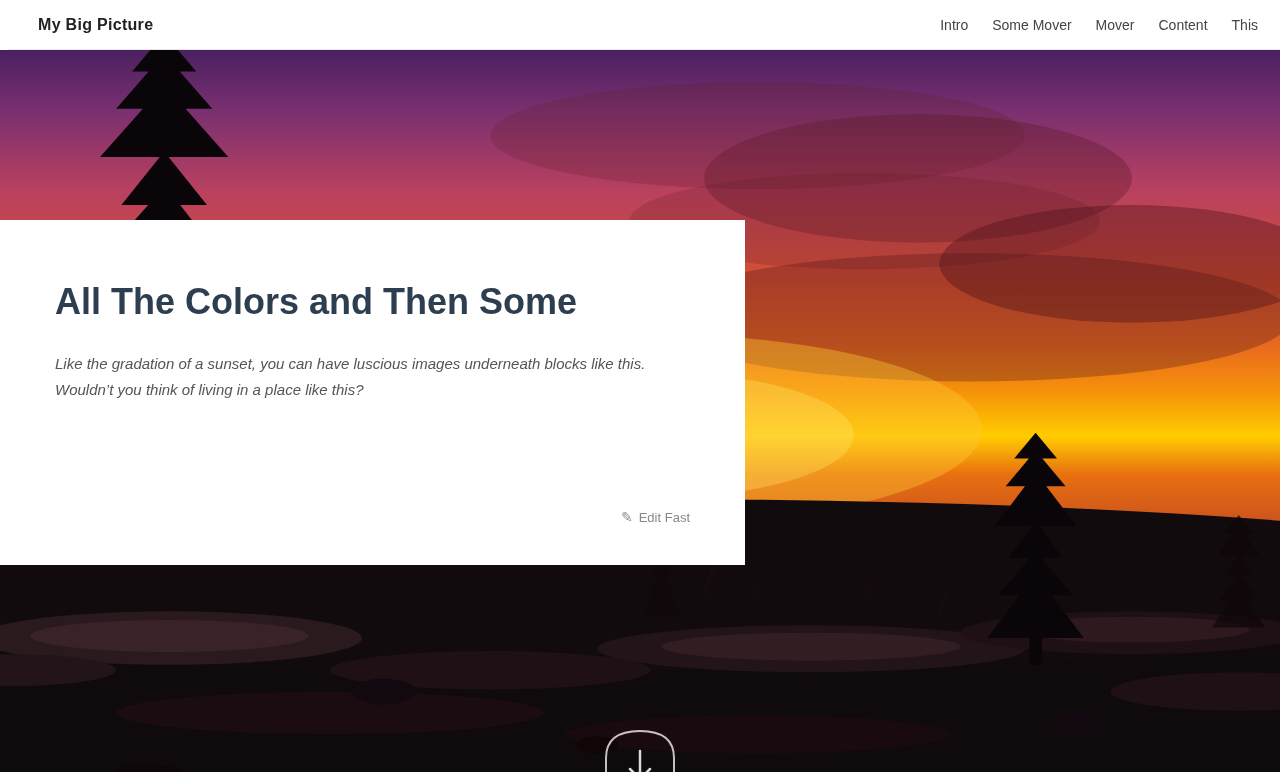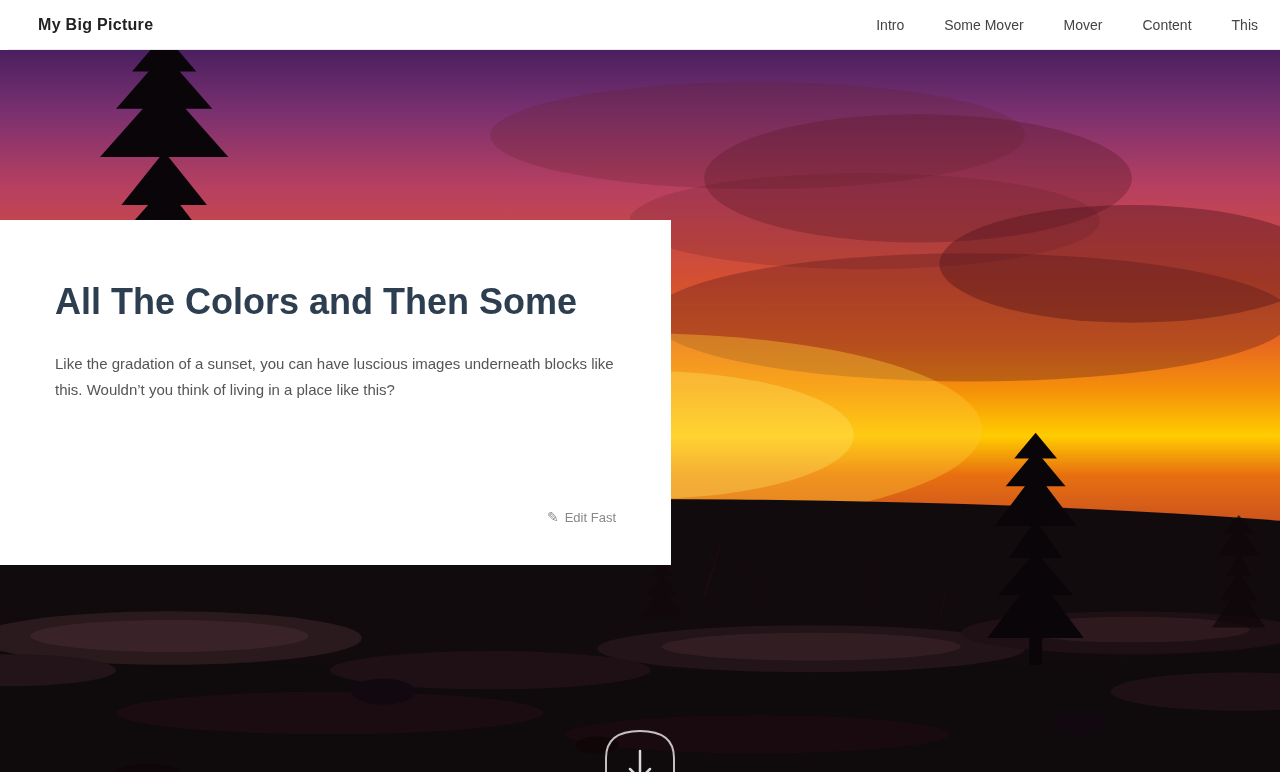--- a/index.html
+++ b/index.html
@@ -35,21 +35,21 @@
     .site-title {
       font-family: 'Arial', sans-serif;
       font-weight: 700;
       font-size: 16px;
       color: #222;
       letter-spacing: 0.3px;
     }
 
     .nav-links {
       display: flex;
-      gap: 40px;
+      gap: 24px;
       list-style: none;
     }
 
     .nav-links li a {
       text-decoration: none;
       color: #444;
       font-size: 14px;
       font-family: Arial, sans-serif;
     }
 
@@ -95,21 +95,21 @@
       left: 0;
       width: 100%;
       height: 100%;
     }
 
     
     .content-card {
       position: absolute;
       top: 170px;
       left: 0;
-      width: 671px;
+      width: 745px;
       min-height: 345px;
       background: #fff;
       padding: 60px 55px 40px 55px;
       display: flex;
       flex-direction: column;
       justify-content: space-between;
     }
 
     .content-card h1 {
       font-family: 'Arial Black', 'Arial', sans-serif;
@@ -120,20 +120,21 @@
       margin-bottom: 28px;
     }
 
     .content-card p {
       font-family: Arial, sans-serif;
       font-size: 15px;
       color: #555;
       line-height: 1.7;
       margin-bottom: 30px;
       flex: 1;
+      font-style: italic;
     }
 
     .edit-link {
       display: flex;
       justify-content: flex-end;
       align-items: center;
       gap: 6px;
       color: #888;
       font-size: 13px;
       font-family: Arial, sans-serif;

